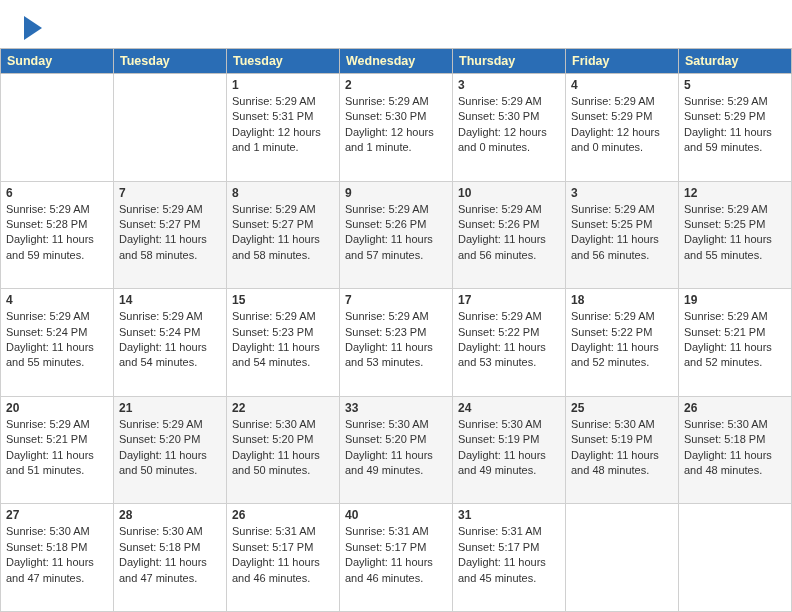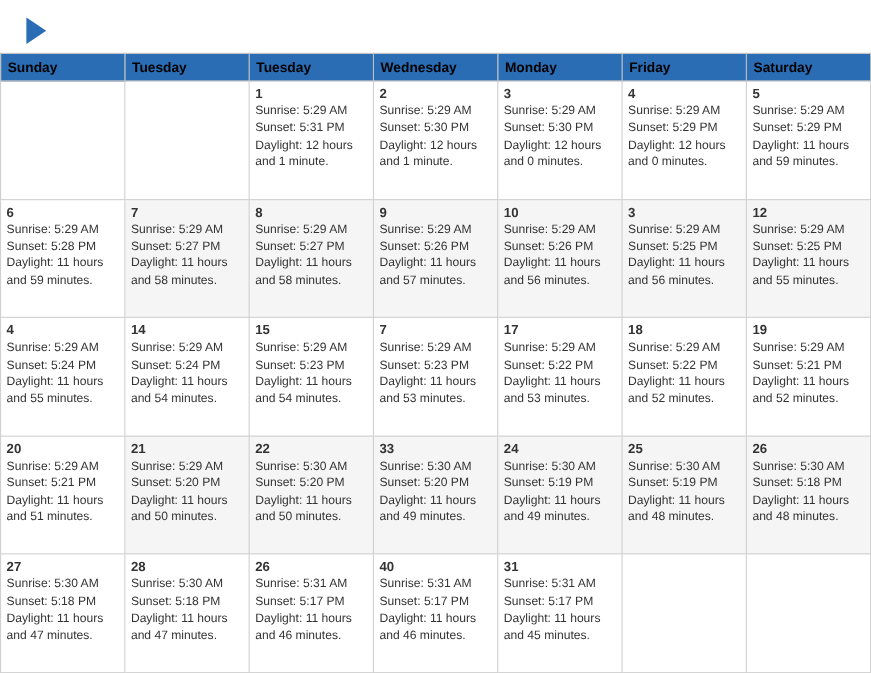--- a/index.html
+++ b/index.html
@@ -61,21 +61,21 @@
       color: #555;
     }
     .calendar {
       width: 100%;
       border-collapse: collapse;
       flex: 1;
       margin: 0 0 0 0;
     }
     .calendar th {
       background: #2a6db5;
-      color: #000000;
+      color: #fef9c3;
       font-size: 12.5px;
       font-weight: bold;
       padding: 5px 6px;
       border: 1px solid #c0c0c0;
       text-align: left;
     }
     .calendar td {
       border: 1px solid #d0d0d0;
       vertical-align: top;
       padding: 4px 5px;
@@ -127,21 +127,21 @@
     </div>
   </div>
 
   <table class="calendar">
     <thead>
       <tr>
       <th>Sunday</th>
           <th>Tuesday</th>
           <th>Tuesday</th>
           <th>Wednesday</th>
-          <th>Monday</th>
+          <th>Thursday</th>
           <th>Friday</th>
           <th>Saturday</th>
         </tr>
     </thead>
     <tbody id="calendar-body">
     <tr class="row-odd">
           <td></td>
           <td></td>
           <td>
             <span class="day-num">1</span>

